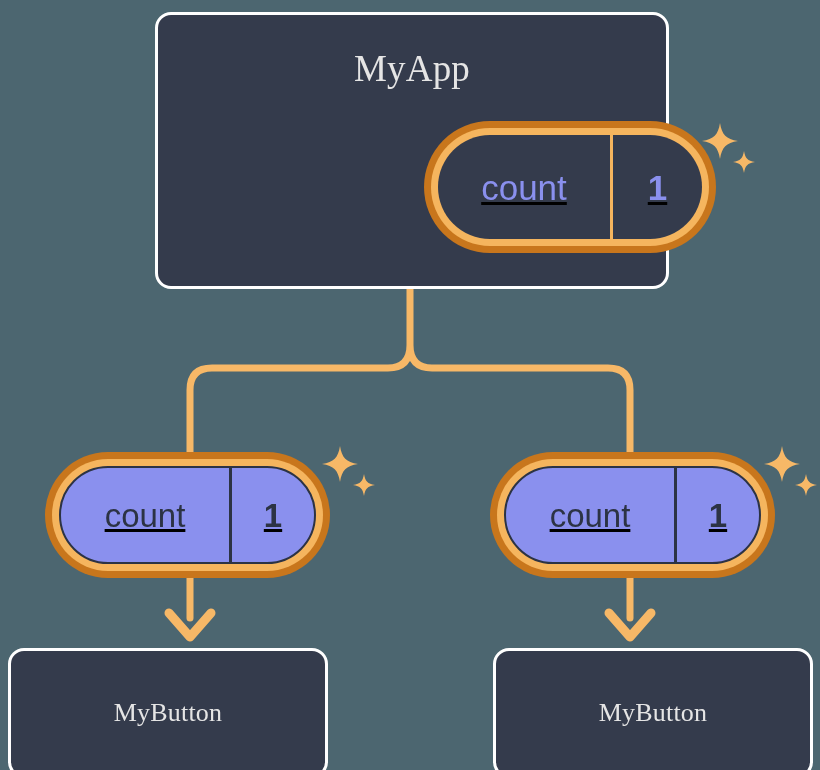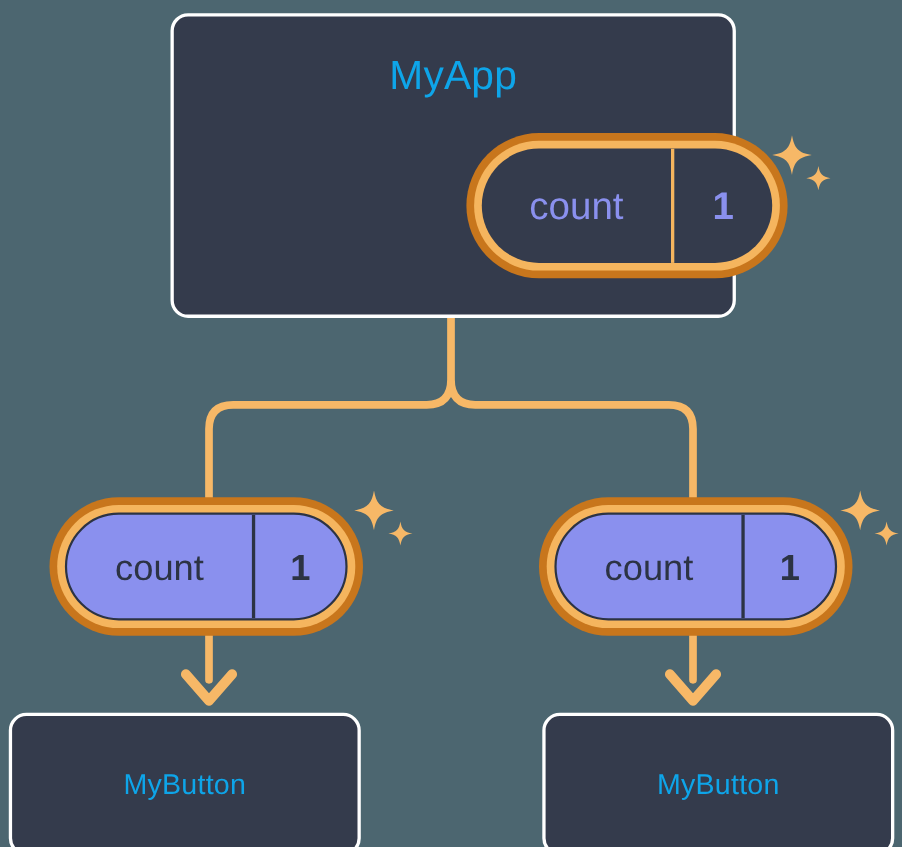--- a/index.html
+++ b/index.html
@@ -35,26 +35,27 @@
     position: absolute;
     box-sizing: border-box;
     background: #343b4c;
     border: 3px solid #ffffff;
     border-radius: 16px;
     display: flex;
     flex-direction: column;
     align-items: center;
   }
   .comp-title {
-    color: #0ea5e9;
+    color: #e5e5e5;
     font-size: 37px;
     font-weight: 400;
     letter-spacing: 0.2px;
     line-height: 1;
     white-space: nowrap;
+    font-family: Liberation Serif, serif;
   }
 
   #card-myapp {
     left: 155px;
     top: 12px;
     width: 514px;
     height: 277px;
     padding-top: 35px;
   }
   .btn-card {
@@ -67,20 +68,21 @@
   .btn-card .comp-title { font-size: 26px; }
 
   
   .pill {
     position: absolute;
     box-sizing: border-box;
     border-radius: 999px;
     background: #c8761c;           
     padding: 7px;
     filter: none;
+    text-decoration: underline;
   }
   .pill-inner {
     box-sizing: border-box;
     width: 100%;
     height: 100%;
     border-radius: 999px;
     background: #f5b55e;           
     padding: 7px;
   }
   .pill-body {

